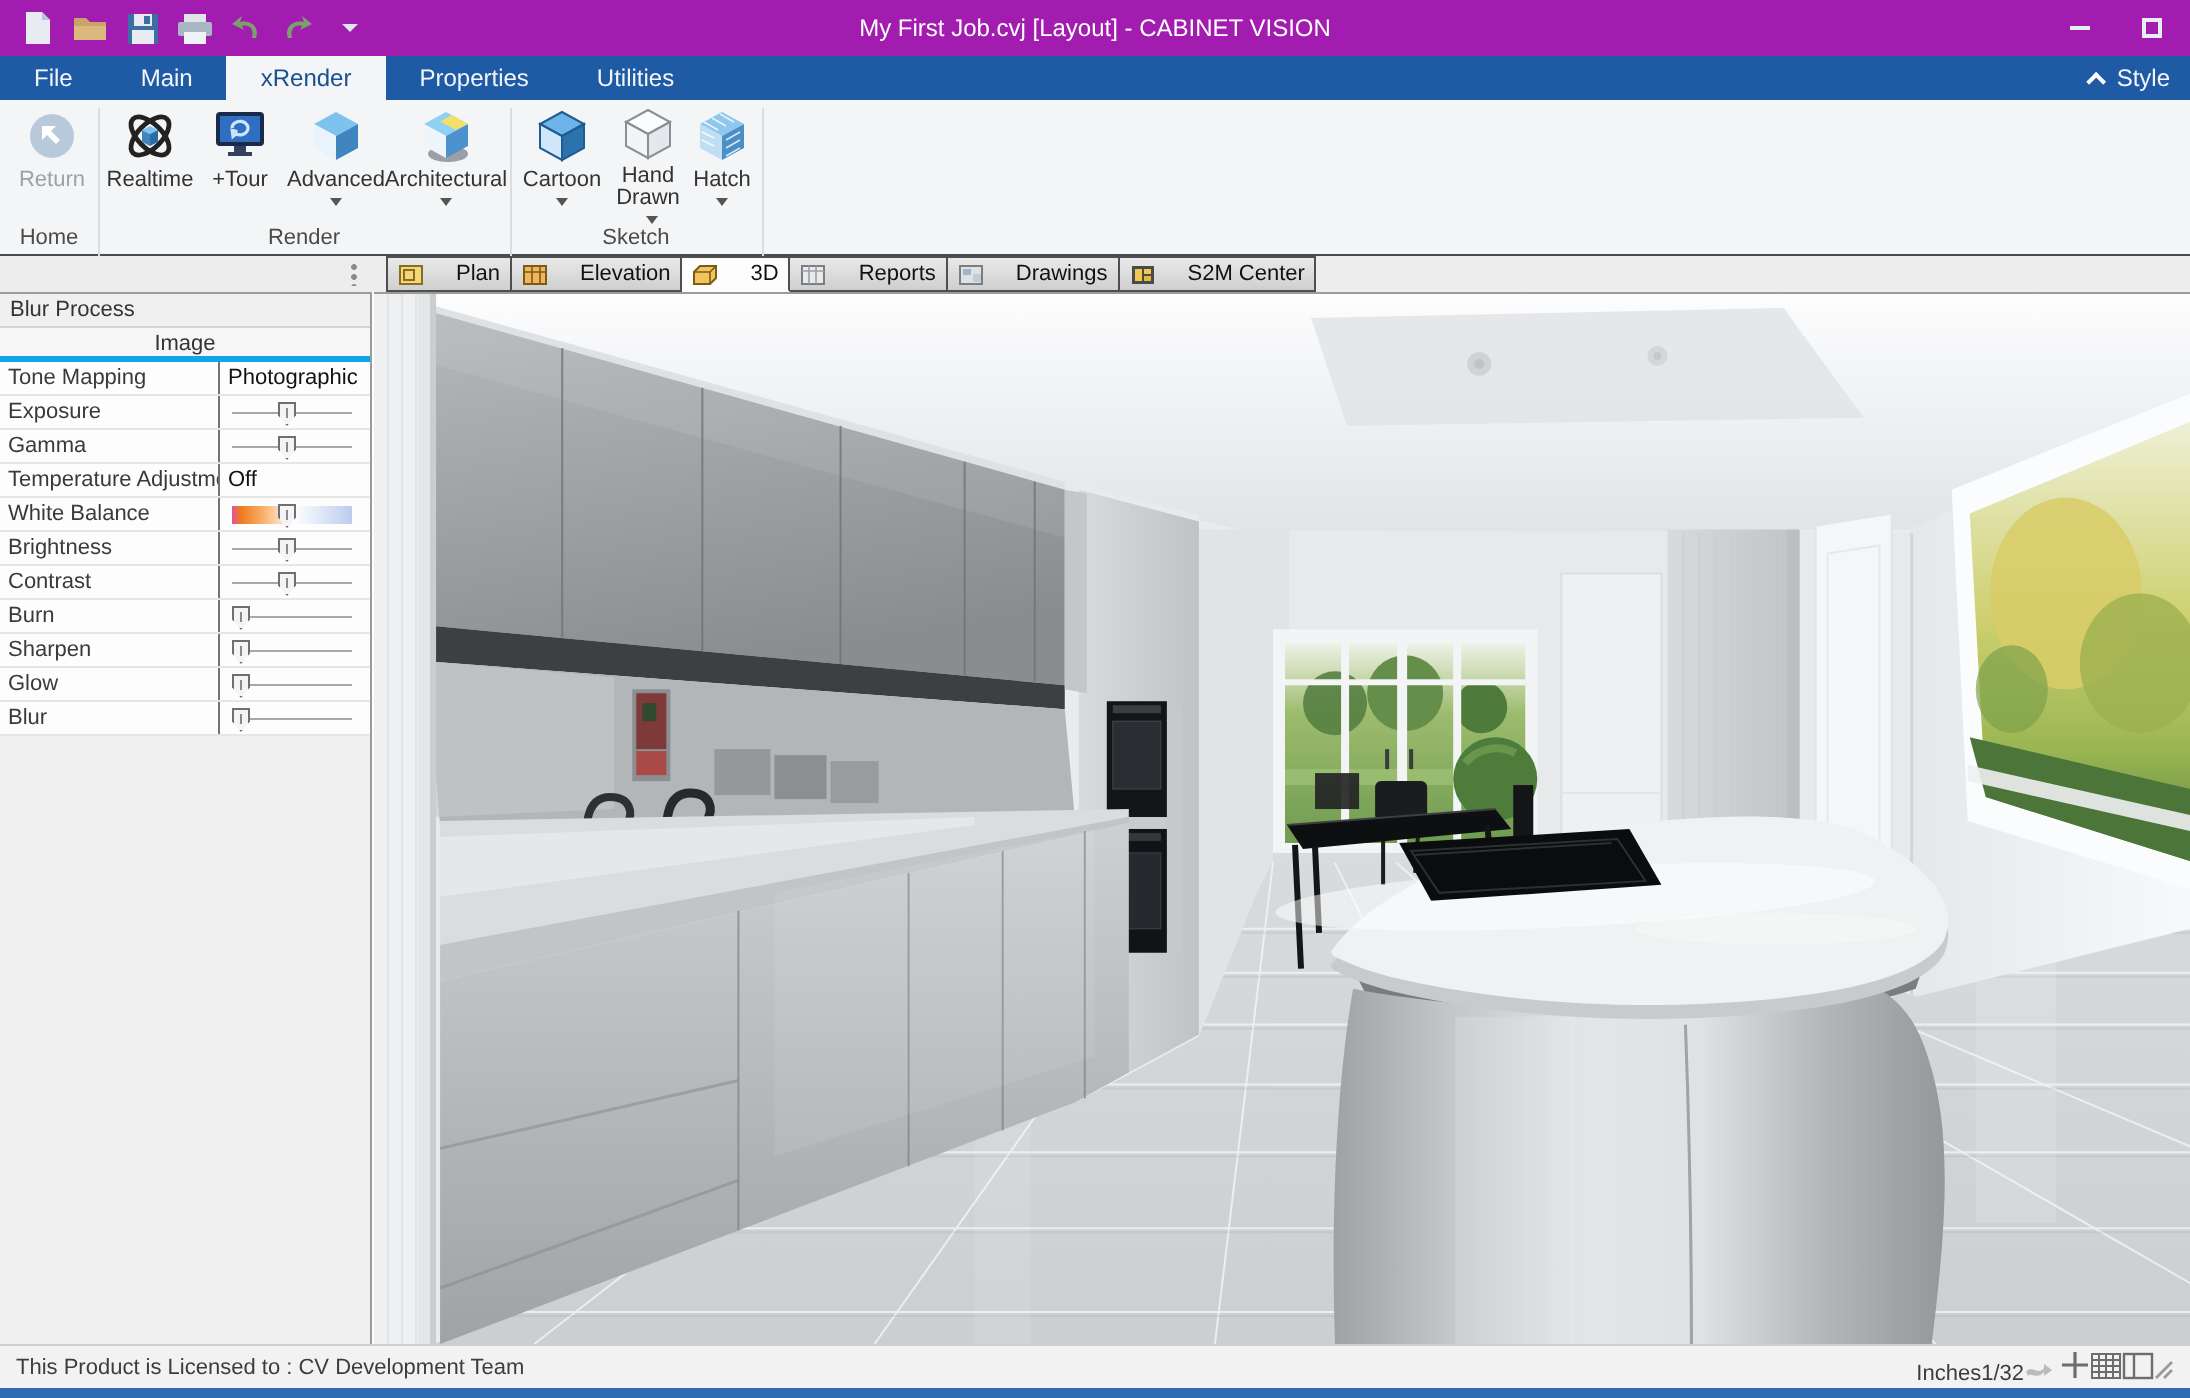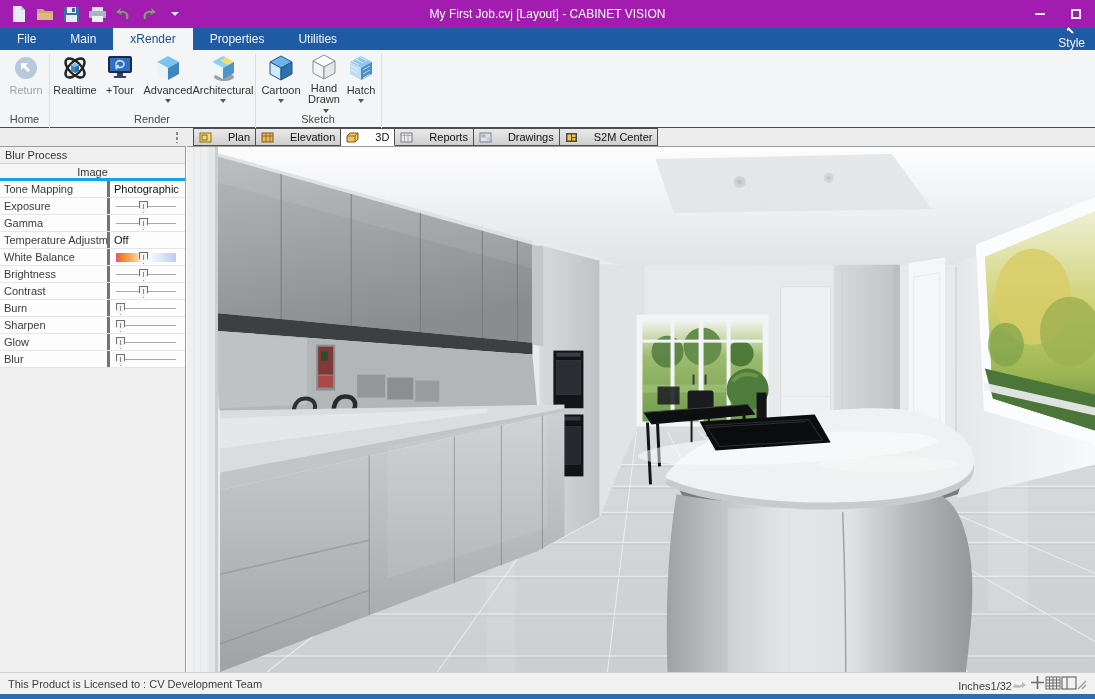--- a/index.html
+++ b/index.html
@@ -12,21 +12,21 @@
   .qat .qbtn { width:18px; height:18px; display:flex; align-items:center; justify-content:center; }
   .title-text { position:absolute; left:0; right:0; text-align:center; color:#fff; font-size:12px; pointer-events:none; }
   .wincontrols { position:absolute; right:14px; top:0; height:28px; display:flex; align-items:center; gap:26px; }
   .win-min { width:10px; height:2px; background:#e8eef6; }
   .win-max { width:10px; height:10px; border:2px solid #e8eef6; }
 
   
   .menubar { position:absolute; left:0; top:28px; width:1095px; height:22px; background:#1f5aa5; display:flex; align-items:stretch; }
   .menu-tab { color:#f2f6fb; font-size:12px; padding:4px 17px 0 17px; cursor:default; }
   .menu-tab.active { background:#f4f5f6; color:#1a4f92; }
-  .style-btn { position:absolute; right:10px; top:0; height:22px; display:flex; align-items:center; gap:5px; color:#f2f6fb; font-size:12px;flex-direction:column; }
+  .style-btn { position:absolute; right:10px; top:0; height:22px; display:flex; align-items:center; gap:5px; color:#f2f6fb; font-size:12px; }
   .chev-up { width:7px; height:7px; border-left:2px solid #fff; border-top:2px solid #fff; transform:rotate(45deg) translateY(2px); }
 
   
   .ribbon { position:absolute; left:0; top:50px; width:1095px; height:78px; background:#f4f5f6; border-bottom:1px solid #4a4b4e; }
   .rb-btn { position:absolute; top:3px; height:58px; display:flex; flex-direction:column; align-items:center; }
   .rb-icon { width:30px; height:30px; display:flex; align-items:center; justify-content:center; }
   .rb-label { font-size:11px; color:#333; margin-top:2px; text-align:center; line-height:11px; }
   .rb-btn.disabled .rb-label { color:#9aa3ac; }
   .caret-dn { width:0; height:0; border-left:3px solid transparent; border-right:3px solid transparent; border-top:4px solid #555; }
   .dd-below .caret-dn { margin-top:3px; }
@@ -43,21 +43,21 @@
     background:linear-gradient(#e9e9e9,#cfcfcf); border:1px solid #4f4f4f; border-left-width:0; }
   .vtab:first-child { border-left-width:1px; }
   .vtab.active { background:#fdfdfd; border-bottom-color:#fdfdfd; }
   .vtab .ticon { width:13px; height:11px; display:inline-block; }
 
   
   .leftpanel { position:absolute; left:0; top:146px; width:186px; height:526px; background:#f0f0f0; border-right:1px solid #9b9b9b; border-top:1px solid #9b9b9b; }
   .pp-head { height:17px; line-height:17px; padding-left:5px; font-size:11px; color:#333; background:#f0f0f0; border-bottom:1px solid #d4d4d4; }
   .pp-sect { height:17px; line-height:17px; text-align:center; font-size:11px; color:#333; background:#f6f6f6; border-bottom:3px solid #0ea5e9; }
   .pp-row { display:flex; height:17px; background:#fdfdfd; border-bottom:1px solid #e6e6e6; }
-  .pp-label { width:110px; padding-left:4px; font-size:11px; color:#3a3a3a; line-height:16px; border-right:3px solid #737373;
+  .pp-label { width:110px; padding-left:4px; font-size:11px; color:#3a3a3a; line-height:16px; border-right:1px solid #737373;
     white-space:nowrap; overflow:hidden; }
   .pp-value { flex:1; position:relative; font-size:11px; color:#111; line-height:16px; padding-left:4px; }
   .slider { position:absolute; left:6px; top:2px; width:60px; height:13px; }
   .track { position:absolute; left:0; right:0; top:6px; height:1px; background:#a8a8a8; }
   .track.wb { top:2px; height:9px; background:linear-gradient(90deg,#df549c 0%,#ee7a1f 7%,#f8b06a 26%,#ffffff 50%,#e3eaf7 72%,#bccbee 100%); }
   .thumb { position:absolute; top:1px; width:9px; height:12px; background:#f4f4f4; border:1px solid #6f6f6f;
     clip-path:polygon(0 0,100% 0,100% 55%,50% 100%,0 55%); }
   .thumb::after { content:""; position:absolute; left:3px; top:2px; width:1px; height:5px; background:#8a8a8a; }
   .thumb[data-pos="50"] { left:23px; }
   .thumb[data-pos="0"] { left:0px; }

